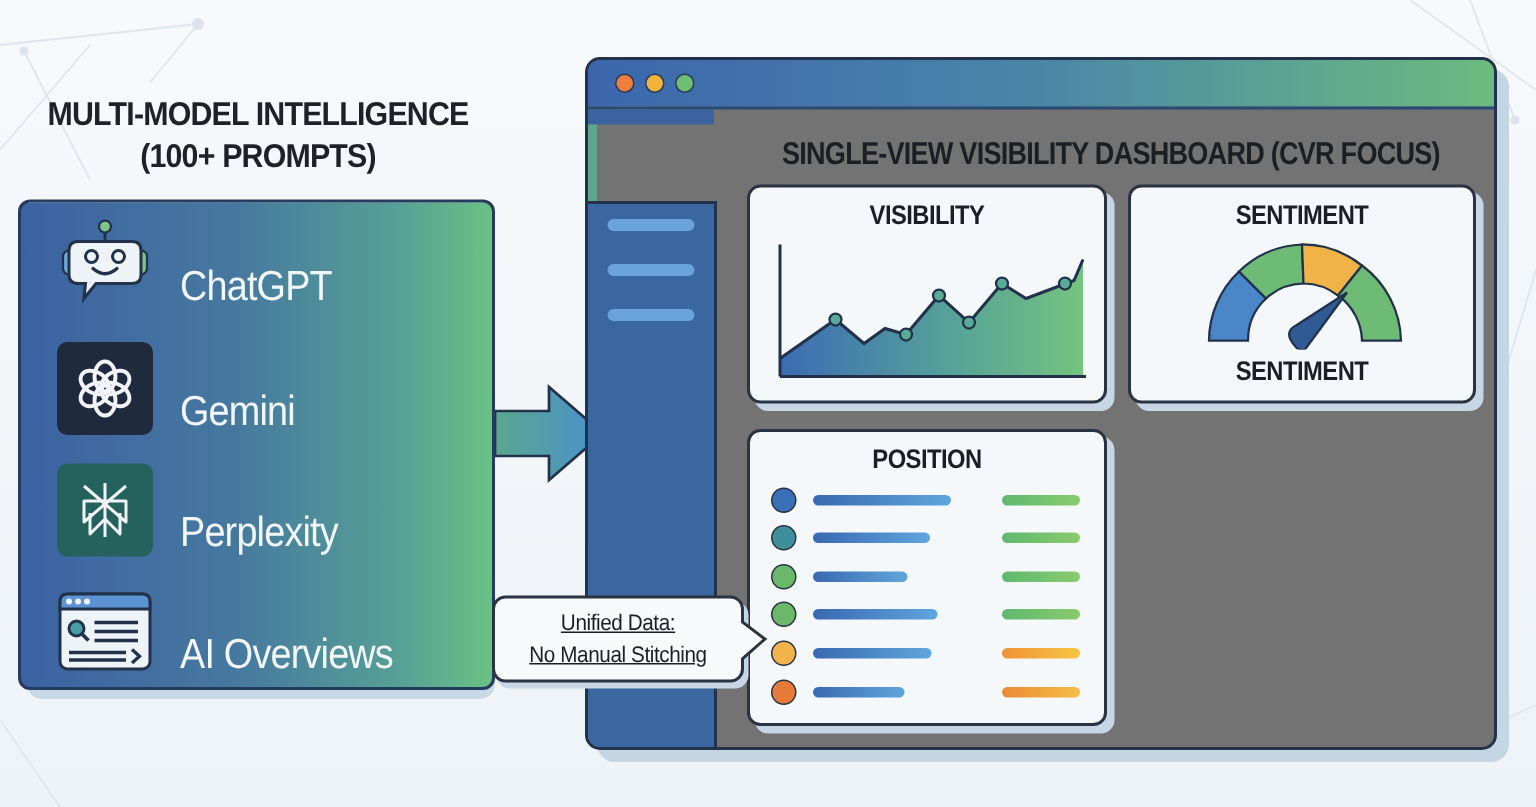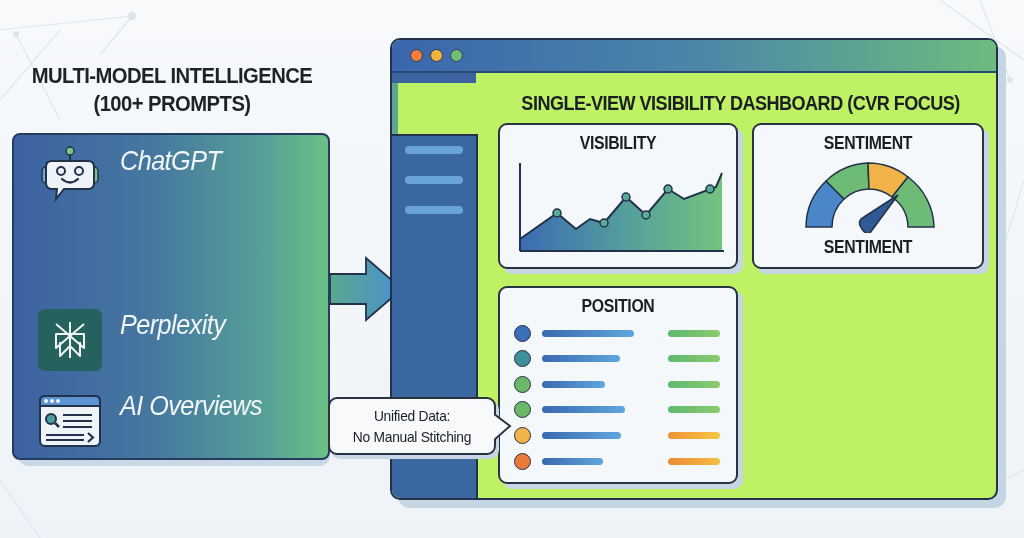--- a/index.html
+++ b/index.html
@@ -26,21 +26,21 @@
     position: absolute; left: 18px; top: 140px; width: 312px; height: 326px;
     background: #c9d8e6; border-radius: 10px;
   }
   .model-panel {
     position: absolute; left: 12px; top: 133px; width: 318px; height: 327px;
     border-radius: 8px; border: 2px solid #253c5e;
     background: linear-gradient(90deg, #3c62a2 0%, #46789f 45%, #56a096 80%, #6ac184 100%);
     overflow: hidden;
   }
   .model-item {
-    position: absolute; left: 24px; height: 62px; display: flex; align-items: flex-start; font-style: italic;
+    position: absolute; left: 24px; height: 62px; display: flex; align-items: flex-end;
   }
   .model-icon {
     width: 64px; height: 62px; border-radius: 7px;
     display: flex; align-items: center; justify-content: center;
   }
   .model-label {
     margin-left: 18px; color: #f2f6f8; font-size: 28px; letter-spacing: -0.6px;
     font-family: "Liberation Sans", sans-serif;
     transform: scaleX(0.9); transform-origin: left center;
     white-space: nowrap;
@@ -49,21 +49,21 @@
   
   .arrow { position: absolute; left: 330px; top: 256px; width: 76px; height: 66px; }
 
   
   .win-shadow {
     position: absolute; left: 398px; top: 46px; width: 608px; height: 462px;
     background: #c4d5e4; border-radius: 12px;
   }
   .window {
     position: absolute; left: 390px; top: 38px; width: 608px; height: 462px;
-    border: 2px solid #22324a; border-radius: 10px; background: #bef264; overflow: hidden;
+    border: 2px solid #22324a; border-radius: 10px; background: #737373; overflow: hidden;
   }
   .titlebar {
     position: absolute; left: 0; top: 0; right: 0; height: 33px;
     background: linear-gradient(90deg, #3b66ad 0%, #4b86a8 50%, #6dbb7f 100%);
     border-bottom: 2px solid #2a4a74;
   }
   .dot { position: absolute; top: 9px; width: 13px; height: 13px; border-radius: 50%; border: 1px solid #2a3b55; }
   .sidebar-top {
     position: absolute; left: 0; top: 33px; width: 84px; height: 10px; background: #3a63a0;
   }
@@ -108,21 +108,21 @@
     -webkit-text-stroke: 1.2px #2a4060;
     transform: scaleX(0.92); transform-origin: center;
   }
 
   
   .callout {
     position: absolute; left: 328px; top: 397px; width: 168px; height: 58px;
     background: #f7f9fb; border: 2px solid #2a3342; border-radius: 9px;
     box-shadow: 3px 4px 0 #c6d6e5;
     text-align: center; font-size: 15px; line-height: 21px; color: #1b1f24;
-    padding-top: 6px; letter-spacing: -0.3px;
+    padding-top: 6px; letter-spacing: -0.3px; text-decoration: underline;
   }
   .callout span { display: block; transform: scaleX(0.92); transform-origin: center; white-space: nowrap; }
   .callout-tail { position: absolute; left: 494px; top: 412px; width: 18px; height: 30px; }
 </style>
 </head>
 <body>
 
 <svg class="bg-network" viewBox="0 0 1024 538">
   <g stroke="#dfe6ed" stroke-width="1.2" fill="none">
     <line x1="0" y1="30" x2="132" y2="16"></line>
@@ -159,20 +159,35 @@
         <rect x="52" y="22" width="8" height="16" rx="4" fill="#7cc48a" stroke="#22324a" stroke-width="1.5"></rect>
         <path d="M14 16 H50 Q56 16 56 22 V38 Q56 44 50 44 H26 L18 54 L19 44 H14 Q8 44 8 38 V22 Q8 16 14 16 Z" fill="#eef3f8" stroke="#22324a" stroke-width="2"></path>
         <circle cx="23" cy="26" r="4" fill="#eef3f8" stroke="#22324a" stroke-width="2"></circle>
         <circle cx="41" cy="26" r="4" fill="#eef3f8" stroke="#22324a" stroke-width="2"></circle>
         <path d="M24 34 Q32 41 40 34" fill="none" stroke="#22324a" stroke-width="2.2" stroke-linecap="round"></path>
       </svg>
     </div>
     <span class="model-label">ChatGPT</span>
   </div>
 
+  <div class="model-item" style="top:93px;">
+    <div class="model-icon" style="background:#1f2a3d;">
+      <svg width="44" height="44" viewBox="0 0 44 44">
+        <g fill="none" stroke="#f1f4f7" stroke-width="2.6">
+          <ellipse cx="22" cy="14" rx="7" ry="10" transform="rotate(0 22 22)"></ellipse>
+          <ellipse cx="22" cy="14" rx="7" ry="10" transform="rotate(60 22 22)"></ellipse>
+          <ellipse cx="22" cy="14" rx="7" ry="10" transform="rotate(120 22 22)"></ellipse>
+          <ellipse cx="22" cy="14" rx="7" ry="10" transform="rotate(180 22 22)"></ellipse>
+          <ellipse cx="22" cy="14" rx="7" ry="10" transform="rotate(240 22 22)"></ellipse>
+          <ellipse cx="22" cy="14" rx="7" ry="10" transform="rotate(300 22 22)"></ellipse>
+        </g>
+      </svg>
+    </div>
+    <span class="model-label">Gemini</span>
+  </div>
 
   <div class="model-item" style="top:255px;">
     <div class="model-icon">
       <svg width="64" height="54" viewBox="0 0 64 54">
         <rect x="2" y="2" width="60" height="50" rx="5" fill="#eef3f8" stroke="#22324a" stroke-width="2"></rect>
         <path d="M2 7 Q2 2 7 2 H57 Q62 2 62 7 V12 H2 Z" fill="#5b93d3" stroke="#22324a" stroke-width="2"></path>
         <circle cx="8" cy="7" r="2" fill="#eef3f8"></circle>
         <circle cx="14" cy="7" r="2" fill="#eef3f8"></circle>
         <circle cx="20" cy="7" r="2" fill="#eef3f8"></circle>
         <circle cx="13" cy="25" r="5" fill="#4aa0a0" stroke="#22324a" stroke-width="2"></circle>

